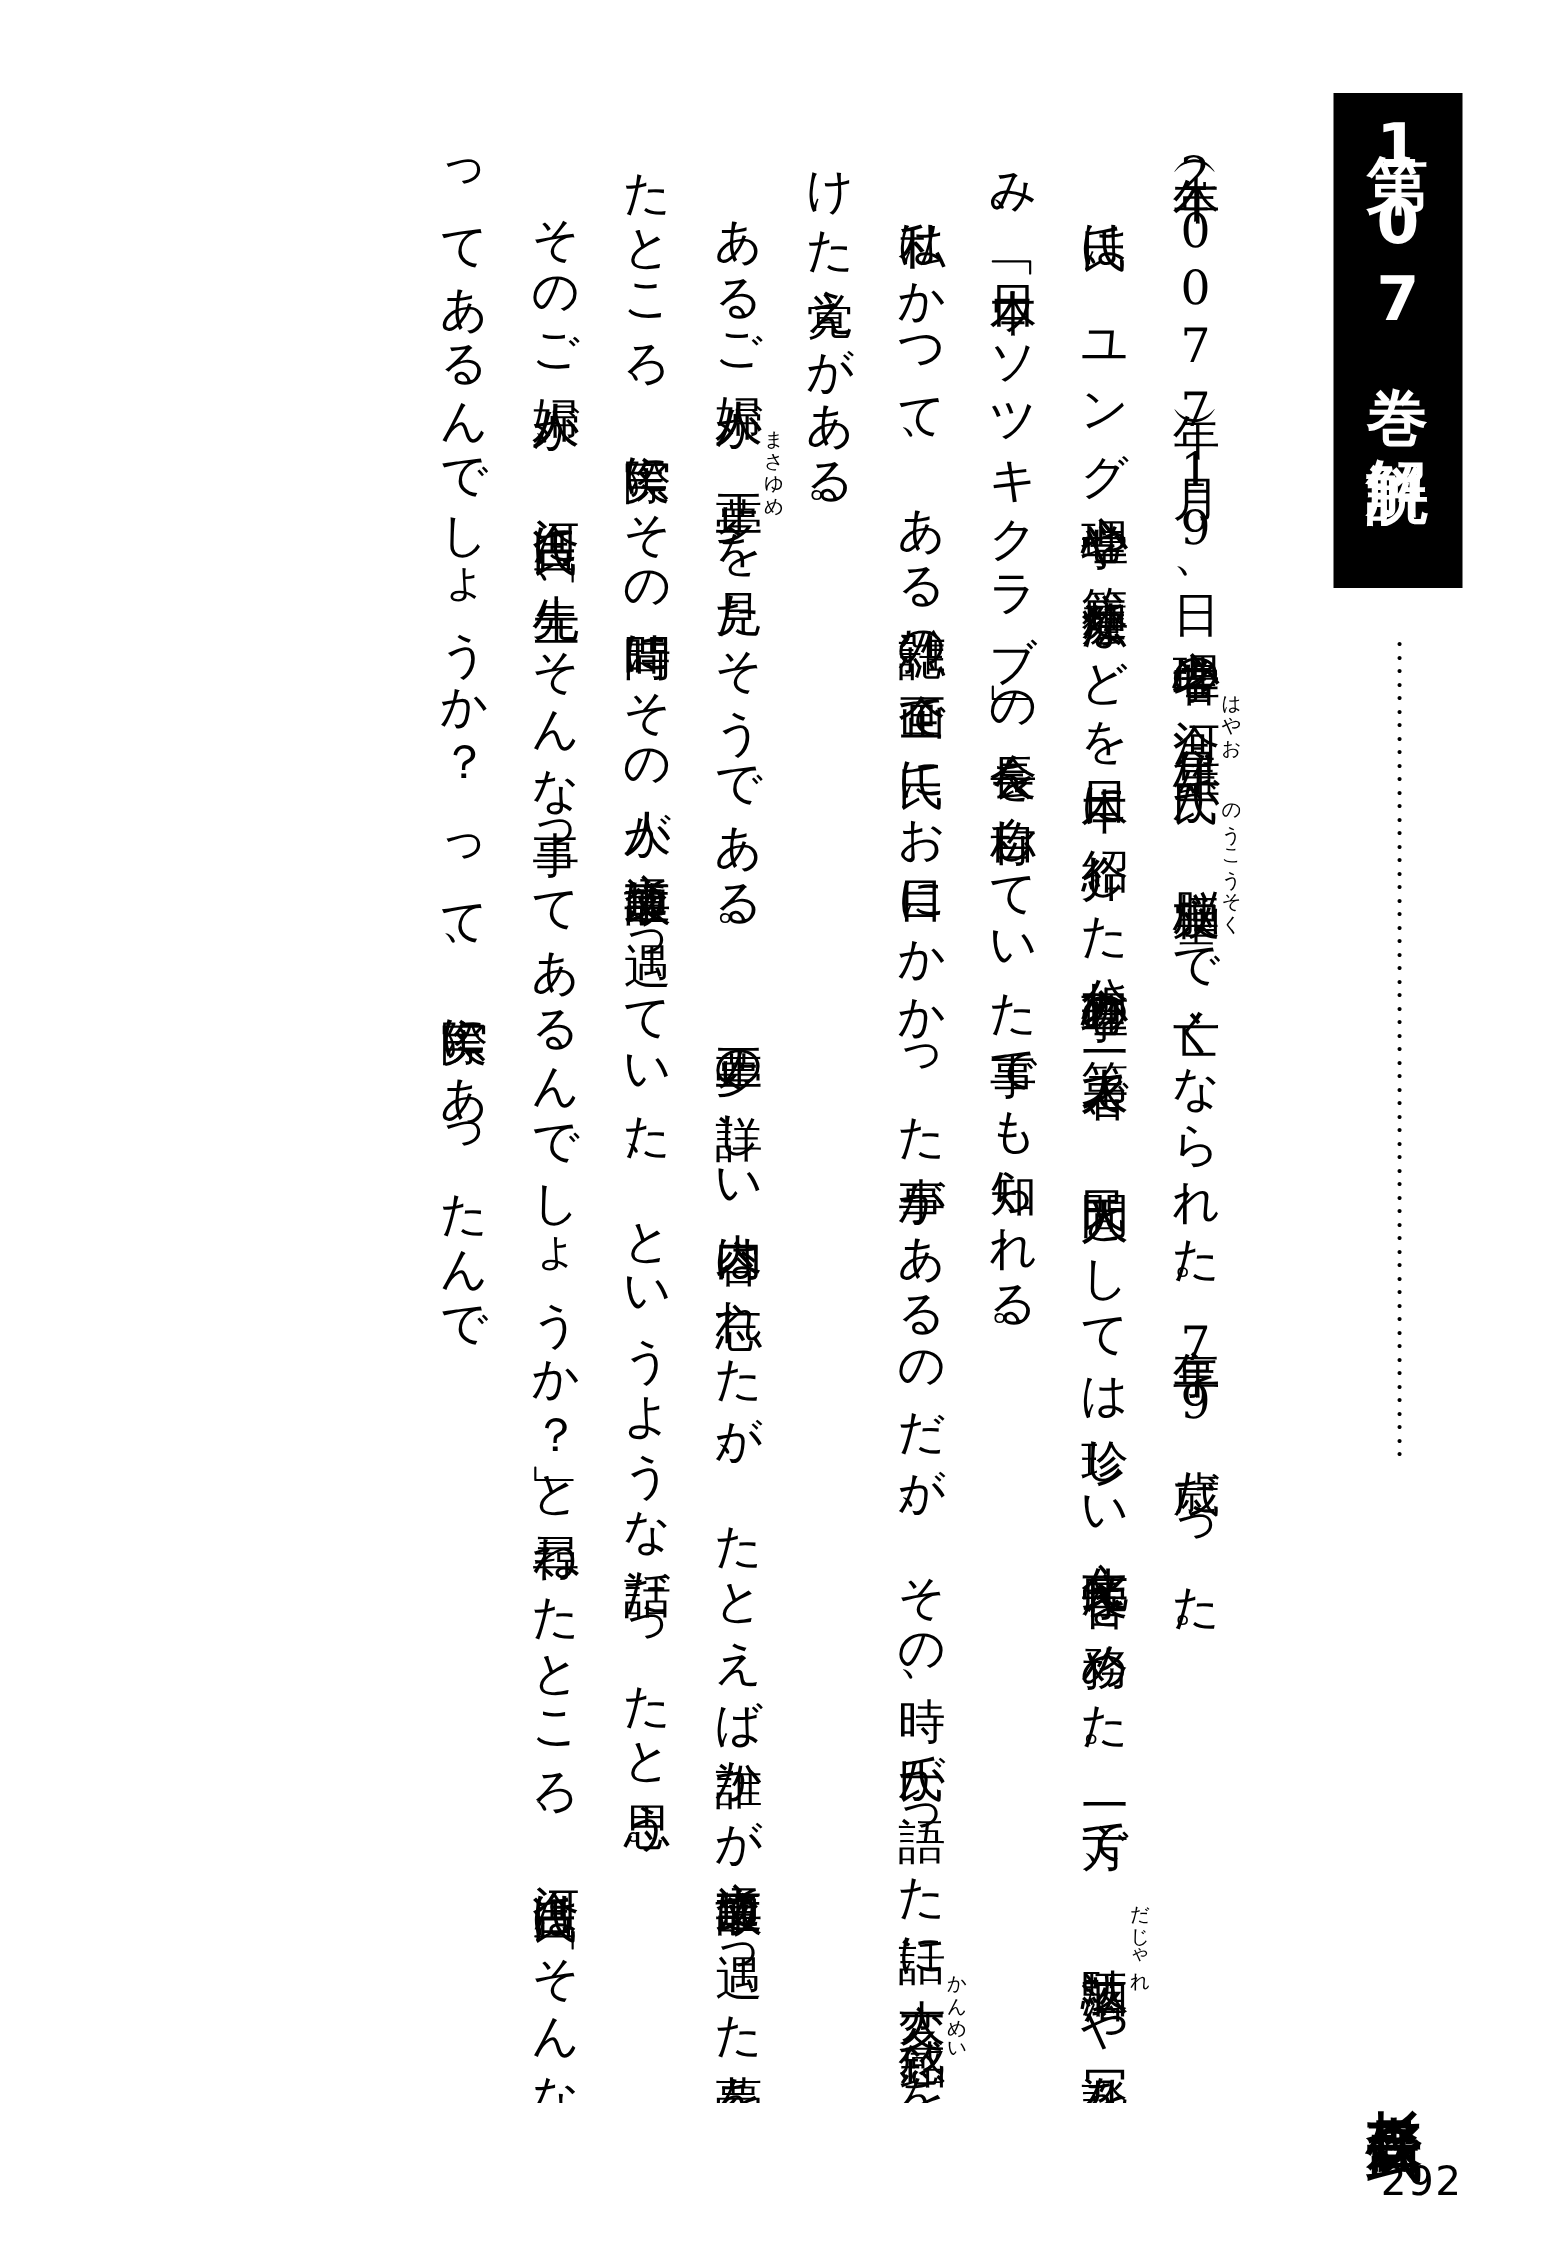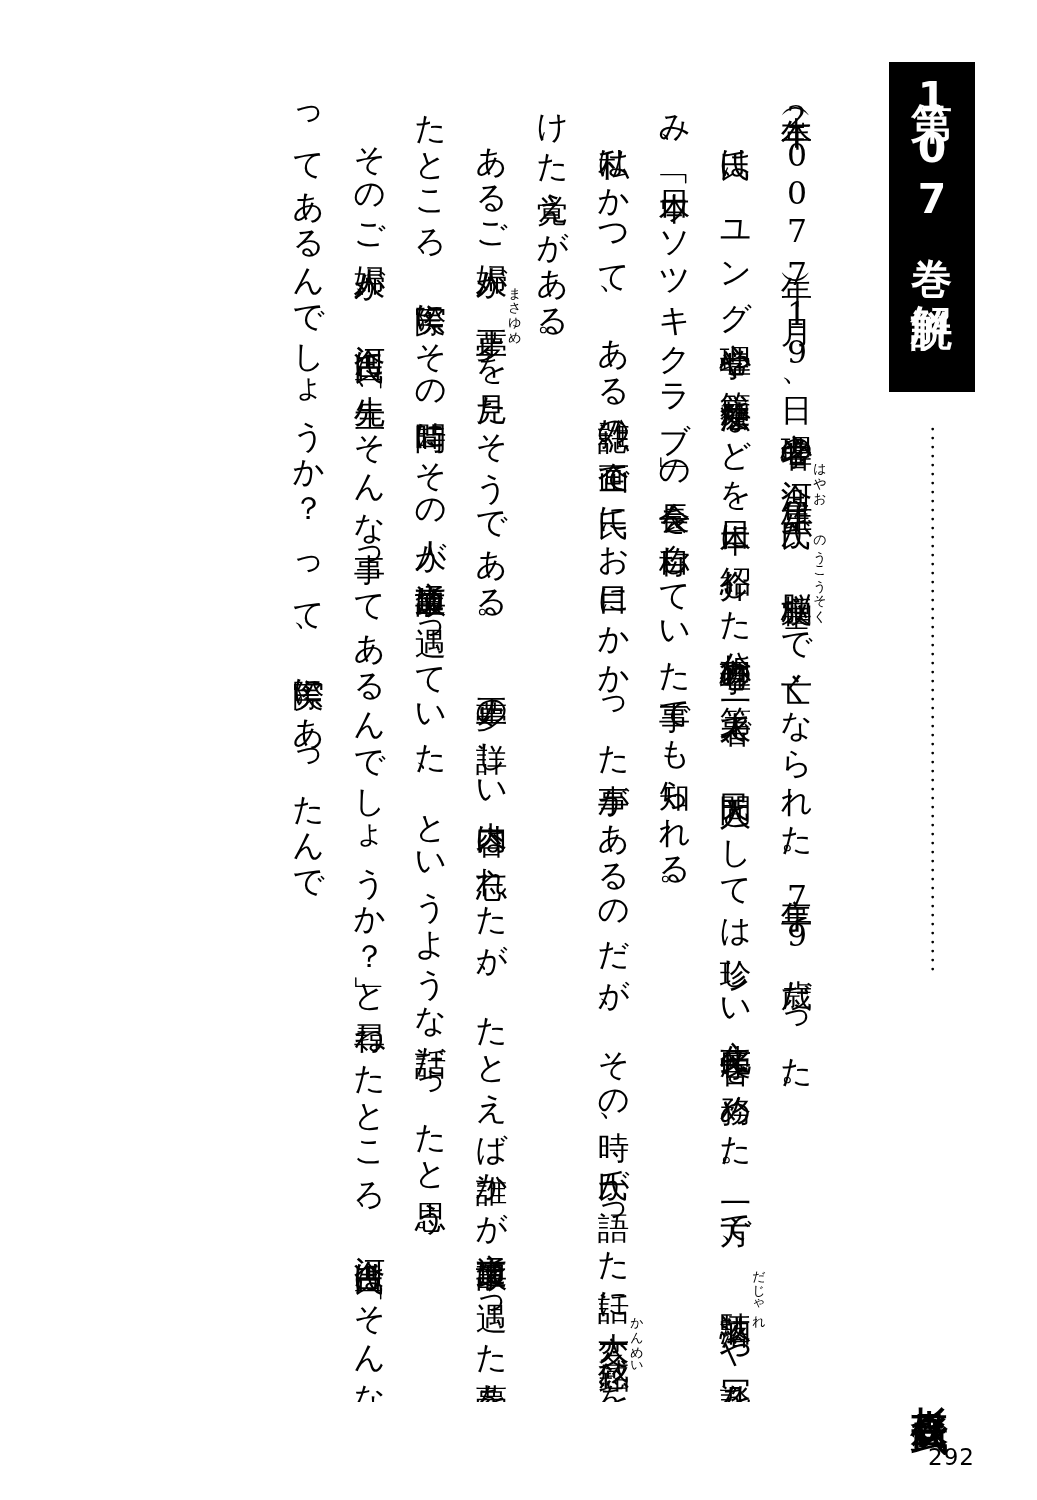--- a/index.html
+++ b/index.html
@@ -98,21 +98,21 @@
     letter-spacing: 0px;
     font-family: "DejaVu Serif", "Liberation Serif", serif;
   }
 
   
   .page-number {
     position: absolute;
     bottom: 30px;
     right: 62px;
     font-family: "DejaVu Sans", "Liberation Sans", sans-serif;
-    font-size: 23px;
+    font-size: 27px;
     letter-spacing: 1px;
   }
 </style>
 </head>
 <body>
 
 <div id="page">
 
   <div class="header-banner">第107巻　解説</div>
 

